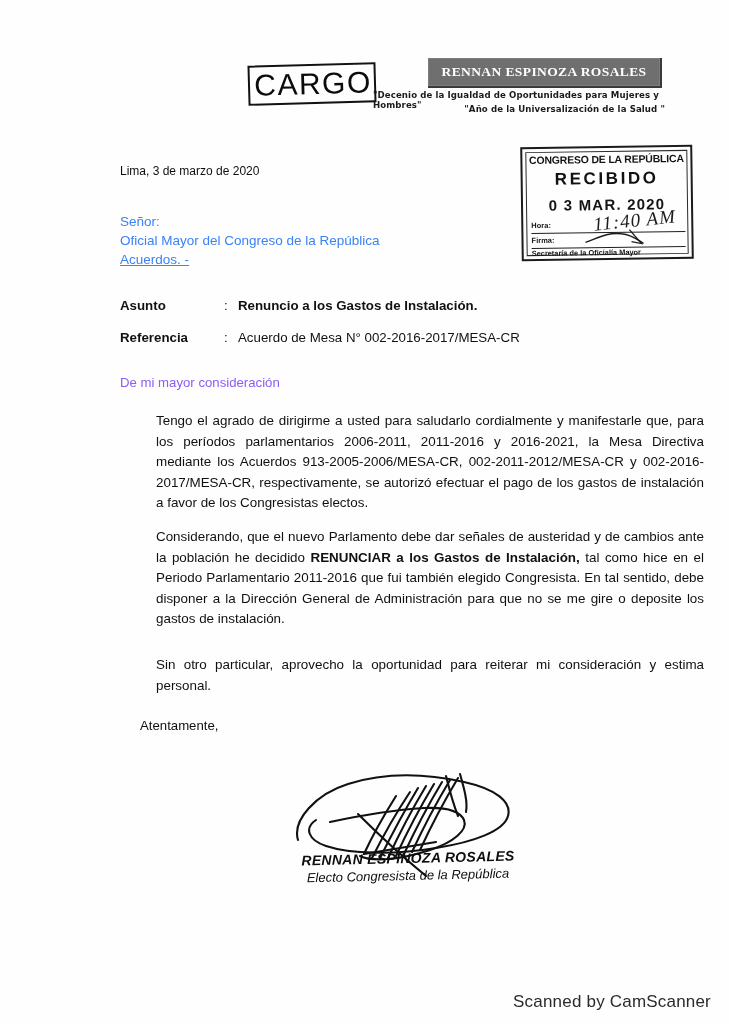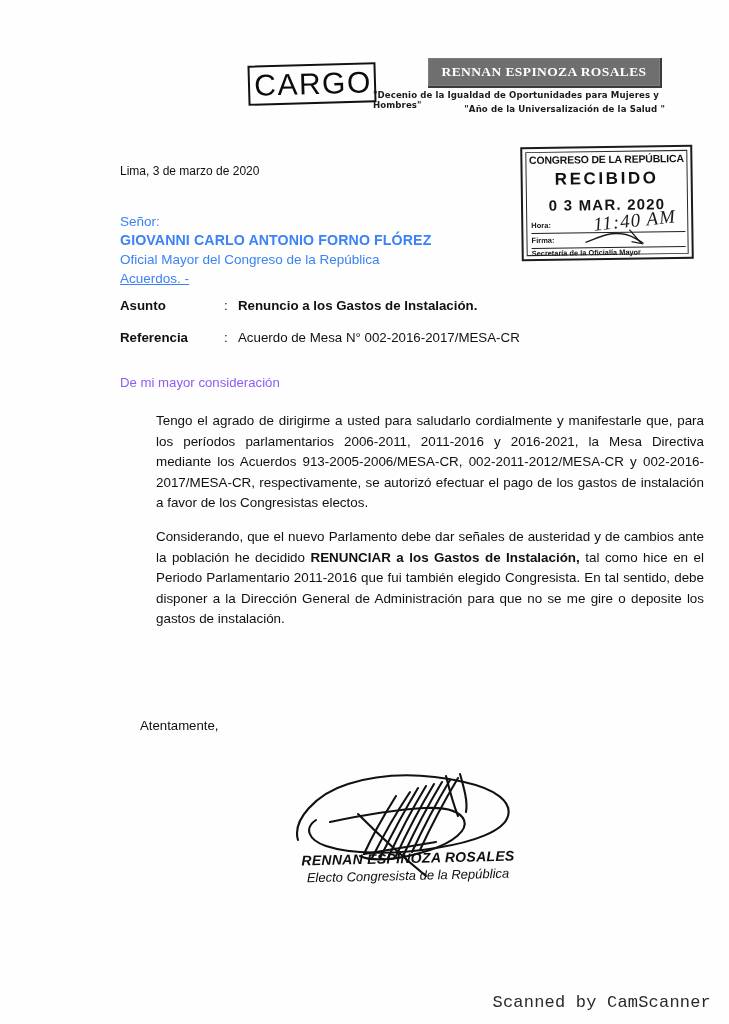--- a/index.html
+++ b/index.html
@@ -316,21 +316,21 @@
     font-style: italic;
     color: #0e0e0e;
     transform: rotate(-1.3deg);
   }
 
   
   .camscanner {
     position: absolute;
     right: 18px;
     bottom: 12px;
-    font-family: Liberation Mono, monospace;
+    font-family: Liberation Sans, sans-serif;
     font-size: 17px;
     color: #2a2a2a;
     letter-spacing: 0.2px;
     margin-top: 30px;
   }
 </style>
 </head>
 <body>
 
 <div class="page">
@@ -362,21 +362,20 @@
         <path d="M2 14 C14 10, 24 4, 38 6 C48 7, 54 12, 60 16" stroke="#1c1c1c" stroke-width="1.4" fill="none"></path>
         <path d="M46 2 L58 16 L48 14" stroke="#1c1c1c" stroke-width="1.3" fill="none"></path>
       </svg>
     </div>
   </div>
 
   <div class="date-line">Lima, 3 de marzo de 2020</div>
 
   <div class="addr">
     <span class="senor">Señor:</span>
-    <span class="recipient">GIOVANNI CARLO ANTONIO FORNO FLÓREZ</span>
     <span class="role">Oficial Mayor del Congreso de la República</span>
     <span class="presente">Acuerdos. -</span>
   </div>
 
   <div class="fields">
     <div class="field-row">
       <span class="field-label">Asunto</span>
       <span class="field-colon">:</span>
       <span class="field-value bold">Renuncio a los Gastos de Instalación.</span>
     </div>
@@ -388,20 +387,21 @@
   </div>
 
   <div class="salutation">De mi mayor consideración</div>
 
   <div class="para p1">Tengo el agrado de dirigirme a usted para saludarlo cordialmente y  manifestarle que, para los períodos parlamentarios 2006-2011, 2011-2016 y 2016-2021, la Mesa Directiva mediante los Acuerdos 913-2005-2006/MESA-CR, 002-2011-2012/MESA-CR y 002-2016-2017/MESA-CR, respectivamente, se autorizó efectuar el pago de los gastos de instalación a favor de los Congresistas electos.</div>
 
   <div class="para p2">
     <span>Considerando, que el nuevo Parlamento debe dar señales de austeridad y de cambios ante la población he decidido </span><b>RENUNCIAR a los Gastos de Instalación,</b><span> tal como hice en el Periodo Parlamentario  2011-2016 que fui también elegido Congresista. En tal sentido, debe disponer a la Dirección General de Administración para que no se me gire o deposite los gastos de instalación.</span>
   </div>
 
+  <div class="para p3">Sin otro particular, aprovecho la oportunidad para reiterar mi consideración y estima personal.</div>
 
   <div class="closing">Atentamente,</div>
 
   <div class="sign-wrap">
     <svg class="sign-svg" width="300" height="130" viewBox="0 0 300 130">
       <g stroke="#111111" fill="none" stroke-width="2.1" stroke-linecap="round">
         <path d="M30 82 C24 62, 48 36, 80 26 C118 14, 160 16, 196 24
                  C228 31, 244 44, 240 58 C236 73, 206 84, 168 90
                  C126 97, 82 96, 58 88 C40 82, 36 70, 48 62"></path>
         <path d="M62 64 C90 58, 124 52, 156 50 C178 49, 192 53, 196 62

